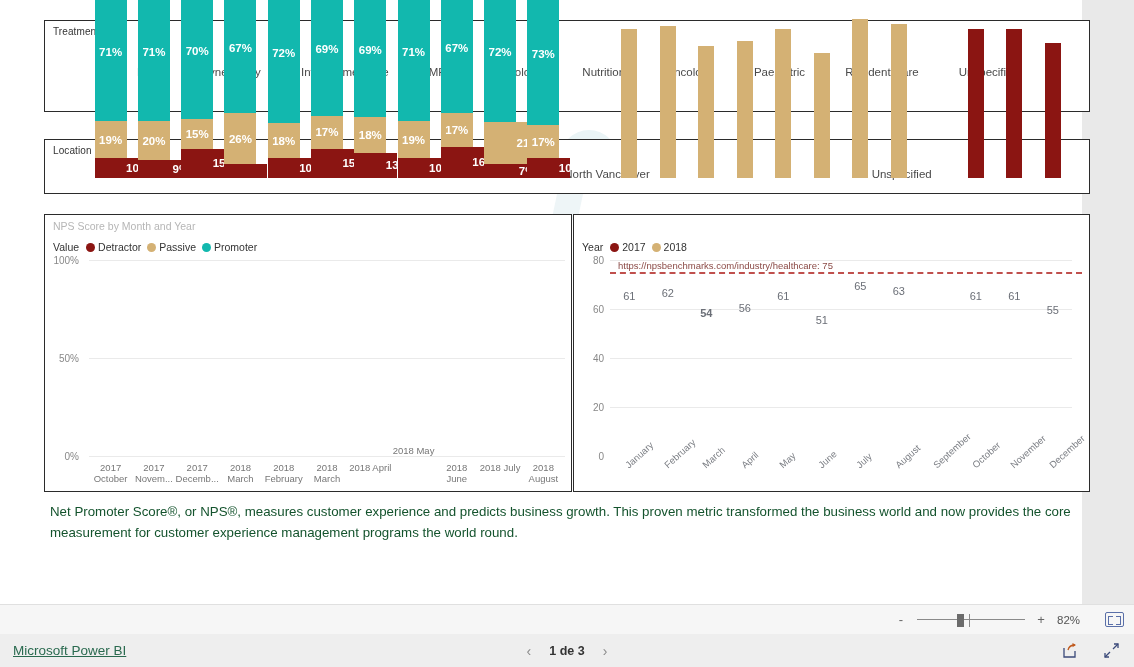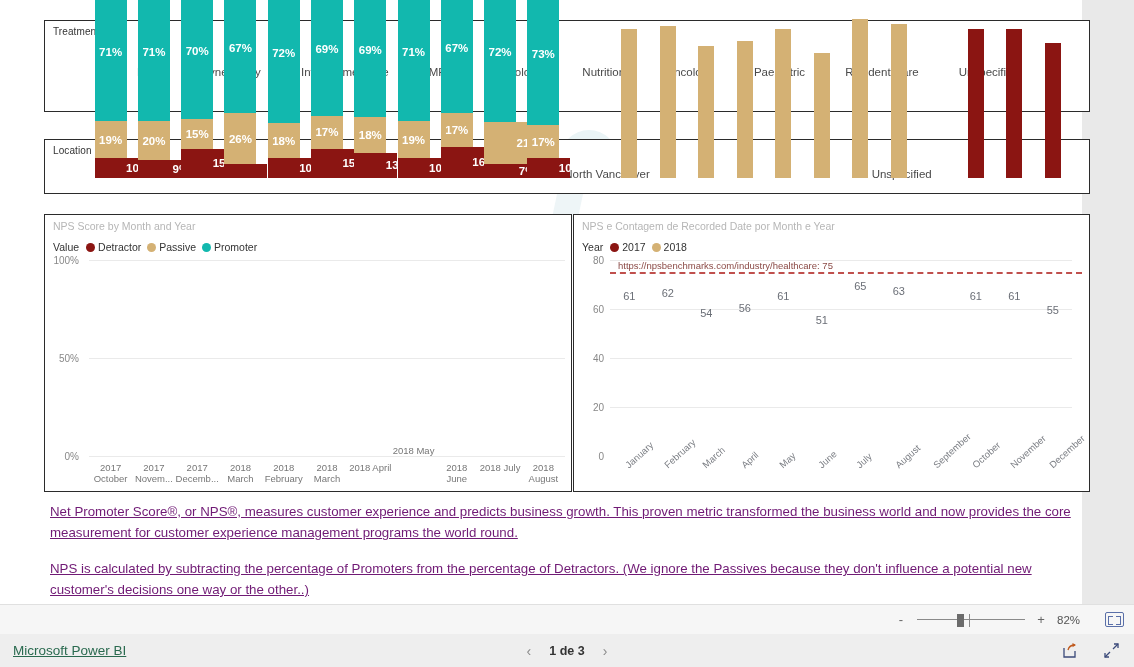--- a/index.html
+++ b/index.html
@@ -158,21 +158,21 @@
     transform: rotate(-42deg);
   }
 
   
   .narrative {
     position: absolute; left: 44px; top: 497px;
     width: 1046px; height: 105px;
     padding: 4px 6px;
   }
   .narrative p {
-    font-size: 13.3px; color: #701a75; line-height: 21px; text-decoration: underline;
+    font-size: 13.3px; color: #14532d; line-height: 21px;
   }
   .narrative p + p { margin-top: 15px; }
 
   
   .status-bar {
     position: absolute; left: 0; top: 604px;
     width: 1134px; height: 30px;
     background: #f6f6f6;
     border-top: 1px solid #e0e0e0;
     display: flex; align-items: center; justify-content: flex-end;
@@ -362,21 +362,20 @@
         <div class="bar-col" style="left: 482.353px; width: 32.0218px; bottom: 37px; height: 196px;">
           <div class="seg promoter" style="height: 143.08px;">73%</div>
           <div class="seg passive" style="height: 33.32px;">17%</div>
           <div class="seg detractor" style="height: 19.6px;">10%</div>
         </div>
         <div class="cat-label" style="left: 476.727px; width: 43.2727px; top: 247px;">2018 August</div>
       </div>
   </div>
 
   <div class="visual" id="visual-nps-trend">
-    <div class="visual-title">NPS e Contagem de Recorded Date por Month e Year</div>
     <div class="legend">
       <span class="legend-title">Year</span>
       <span class="legend-entry">
         <span class="legend-dot" style="background:#8b1512"></span>
         <span>2017</span>
       </span>
       <span class="legend-entry">
         <span class="legend-dot" style="background:#d4b174"></span>
         <span>2018</span>
       </span>
@@ -391,21 +390,21 @@
         <div class="gridline" style="left: 36px; top: 94px; width: 462px;"></div>
         <div class="y-axis-label" style="left: -4px; top: 45px;">80</div>
         <div class="gridline" style="left: 36px; top: 45px; width: 462px;"></div>
         <div class="tbar y2018" style="left: 47.165px; width: 16.17px; height: 149.45px; bottom: 37px;"></div>
         <div class="tbar-label" style="left: 55.25px; top: 74.55px;">61</div>
         <div class="month-label" style="left: 49.25px; top: 247px;">January</div>
         <div class="tbar y2018" style="left: 85.665px; width: 16.17px; height: 151.9px; bottom: 37px;"></div>
         <div class="tbar-label" style="left: 93.75px; top: 72.1px;">62</div>
         <div class="month-label" style="left: 87.75px; top: 247px;">February</div>
         <div class="tbar y2018" style="left: 124.165px; width: 16.17px; height: 132.3px; bottom: 37px;"></div>
-        <div class="tbar-label" style="left: 132.25px; top: 91.7px;">54</div>
+        <div class="tbar-label" style="left: 132.25px; top: 91.7px; font-weight: bold;">54</div>
         <div class="month-label" style="left: 126.25px; top: 247px;">March</div>
         <div class="tbar y2018" style="left: 162.665px; width: 16.17px; height: 137.2px; bottom: 37px;"></div>
         <div class="tbar-label" style="left: 170.75px; top: 86.8px;">56</div>
         <div class="month-label" style="left: 164.75px; top: 247px;">April</div>
         <div class="tbar y2018" style="left: 201.165px; width: 16.17px; height: 149.45px; bottom: 37px;"></div>
         <div class="tbar-label" style="left: 209.25px; top: 74.55px;">61</div>
         <div class="month-label" style="left: 203.25px; top: 247px;">May</div>
         <div class="tbar y2018" style="left: 239.665px; width: 16.17px; height: 124.95px; bottom: 37px;"></div>
         <div class="tbar-label" style="left: 247.75px; top: 99.05px;">51</div>
         <div class="month-label" style="left: 241.75px; top: 247px;">June</div>
@@ -425,21 +424,20 @@
         <div class="tbar y2017" style="left: 470.665px; width: 16.17px; height: 134.75px; bottom: 37px;"></div>
         <div class="tbar-label" style="left: 478.75px; top: 89.25px;">55</div>
         <div class="month-label" style="left: 472.75px; top: 247px;">December</div>
         <div class="ref-line" style="left: 36px; top: 57.25px; width: 472px;"></div>
         <div class="ref-label" style="left: 44px; top: 45.25px;">https://npsbenchmarks.com/industry/healthcare: 75</div>
       </div>
   </div>
 
   <div class="narrative">
     <p>Net Promoter Score®, or NPS®, measures customer experience and predicts business growth. This proven metric transformed the business world and now provides the core measurement for customer experience management programs the world round.</p>
-    <p>NPS is calculated by subtracting the percentage of Promoters from the percentage of Detractors. (We ignore the Passives because they don't influence a potential new customer's decisions one way or the other..)</p>
   </div>
 </div>
 
 <div class="status-bar">
   <span class="zoom-minus">-</span>
   <span class="zoom-track">
     <span class="zoom-thumb"></span>
     <span class="zoom-tick"></span>
   </span>
   <span class="zoom-plus">+</span>

